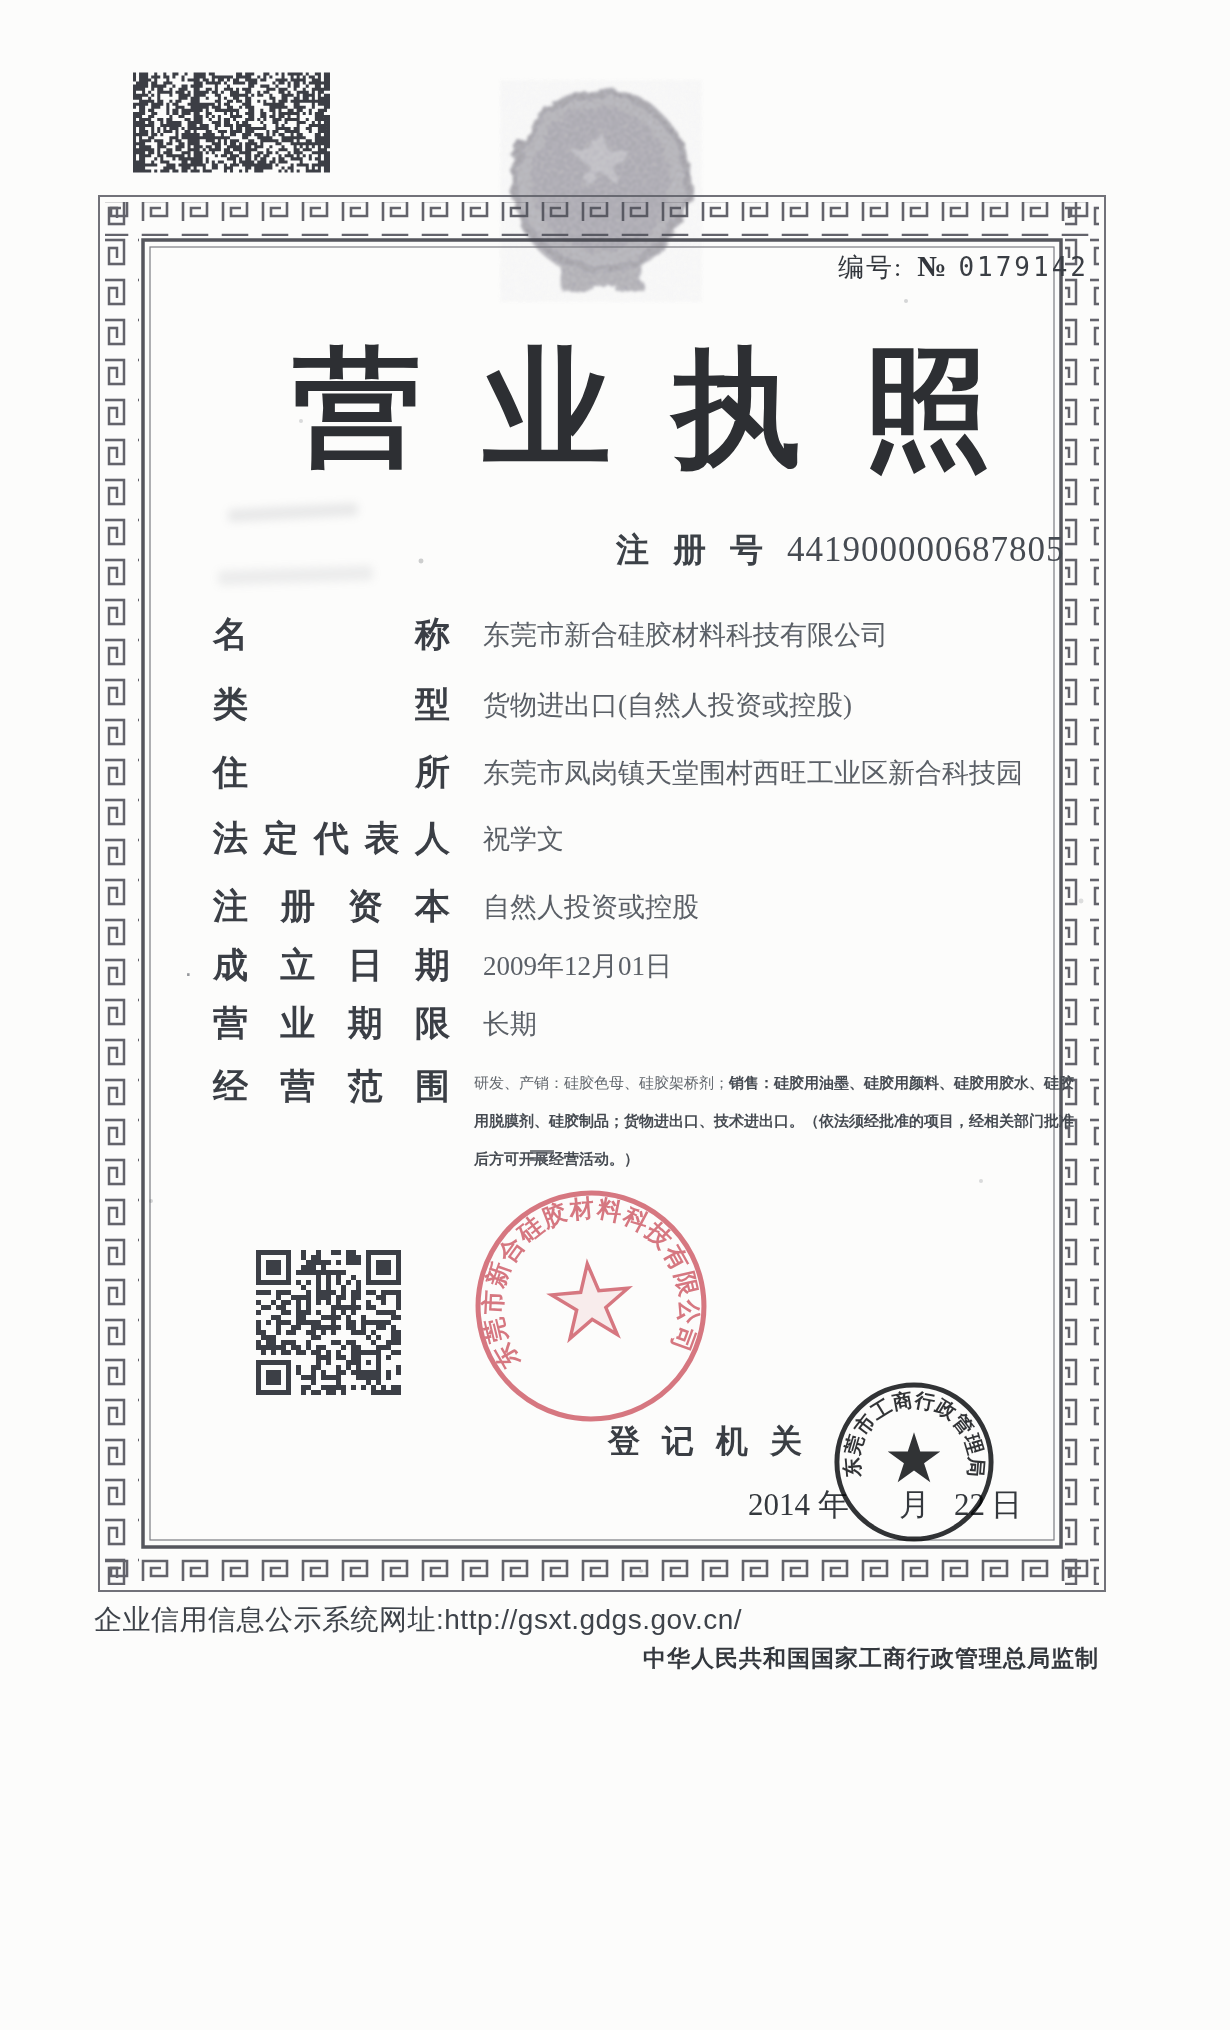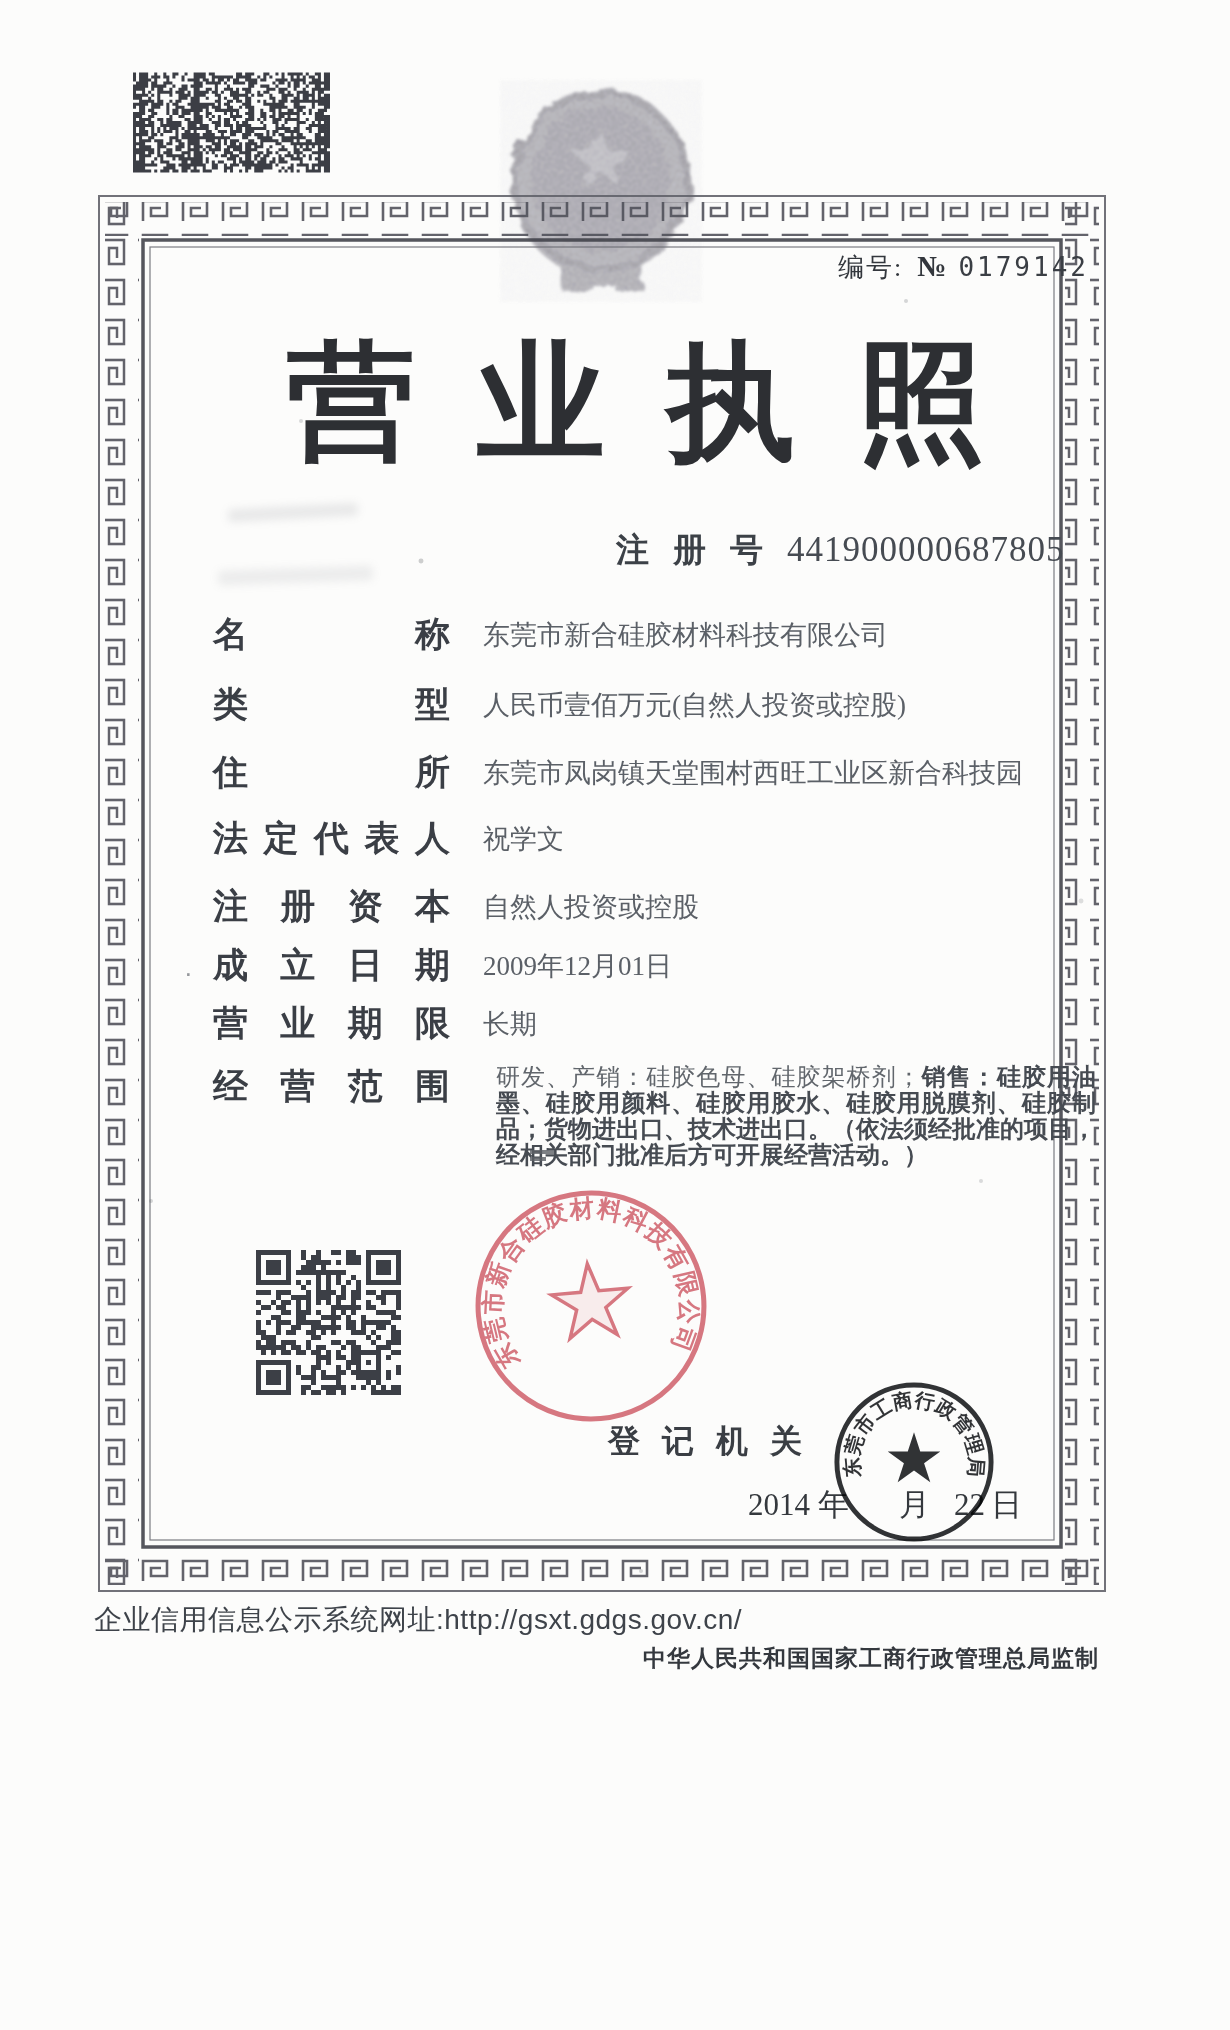--- a/index.html
+++ b/index.html
@@ -13,21 +13,21 @@
   
   .barcode{position:absolute;left:133px;top:72px;width:197px;height:101px;filter:blur(.4px) contrast(.95);}
   .emblem{position:absolute;left:500px;top:80px;width:202px;height:222px;filter:blur(1.4px) contrast(.92);opacity:.93;}
   .serial-line{
     position:absolute;left:838px;top:250px;white-space:nowrap;
     font-family:"Liberation Serif",serif;color:#33373d;font-size:26px;letter-spacing:2px;
   }
   .serial-line .numero{font-weight:700;font-size:29px;margin:0 10px 0 14px;}
   .serial-line .number{font-family:"DejaVu Sans Mono",monospace;font-size:26px;letter-spacing:3px;color:#3a3e44;}
   .doc-title{
-    position:absolute;left:287px;top:322px;margin:0;white-space:nowrap;
+    position:absolute;left:287px;top:322px;margin:6px;white-space:nowrap;
     font-size:128px;line-height:1.25;font-weight:800;letter-spacing:62px;
     color:#26282c;filter:blur(.4px) contrast(.92);text-align:center;
   }
   .reg-line{position:absolute;left:616px;top:528px;white-space:nowrap;font-family:"Liberation Serif",serif;}
   .reg-line .reg-label{font-size:33px;letter-spacing:24px;color:#3c4147;font-weight:600;}
   .reg-line .reg-number{font-size:35px;color:#464b52;letter-spacing:1px;margin-left:0;font-weight:500;}
   
   .frame{position:absolute;left:97px;top:194px;width:1010px;height:1399px;opacity:.88;filter:blur(.3px);}
   
   .field-row{position:absolute;left:213px;display:flex;align-items:flex-start;}
@@ -36,22 +36,22 @@
     font-family:"Liberation Serif",serif;font-weight:700;font-size:35px;line-height:46px;
     color:#3a3e45;filter:blur(.25px);
   }
   .field-value{
     margin-left:33px;font-family:"Liberation Serif",serif;font-size:27px;line-height:46px;
     color:#5b6067;white-space:nowrap;filter:blur(.25px);
   }
   .r1{top:612px}.r2{top:682px}.r3{top:750px}.r4{top:816px}
   .r5{top:884px}.r6{top:943px}.r7{top:1001px}.r8{top:1064px}
   .scope-text{
-    margin-left:46px;width:600px;font-family:"Liberation Serif",serif;
-    font-size:24px;line-height:26px;color:#61666c;white-space:normal;
+    margin-left:24px;width:600px;font-family:"Liberation Serif",serif;
+    font-size:15px;line-height:38px;color:#61666c;white-space:normal;
     text-align:justify;filter:blur(.2px);
   }
   .scope-text .bold{font-weight:700;color:#464b52;}
   
   .qr{position:absolute;left:256px;top:1250px;width:145px;height:145px;filter:blur(.35px);}
   .company-seal{position:absolute;left:470px;top:1185px;width:242px;height:242px;mix-blend-mode:multiply;opacity:.85;filter:blur(.4px);}
   .authority-seal{position:absolute;left:830px;top:1378px;width:168px;height:168px;mix-blend-mode:multiply;opacity:.92;filter:blur(.35px);}
   .registry-label{
     position:absolute;left:608px;top:1420px;white-space:nowrap;
     font-family:Liberation Serif, serif;font-size:32px;letter-spacing:22px;
@@ -148,21 +148,21 @@
         <span>名</span>
         <span>称</span>
       </div>
     <div class="field-value">东莞市新合硅胶材料科技有限公司</div>
   </div>
   <div class="field-row r2">
     <div class="field-label char-justify">
         <span>类</span>
         <span>型</span>
       </div>
-    <div class="field-value">人民币壹佰万元(自然人投资或控股)</div>
+    <div class="field-value">货物进出口(自然人投资或控股)</div>
   </div>
   <div class="field-row r3">
     <div class="field-label char-justify">
         <span>住</span>
         <span>所</span>
       </div>
     <div class="field-value">东莞市凤岗镇天堂围村西旺工业区新合科技园</div>
   </div>
   <div class="field-row r4">
     <div class="field-label char-justify">

